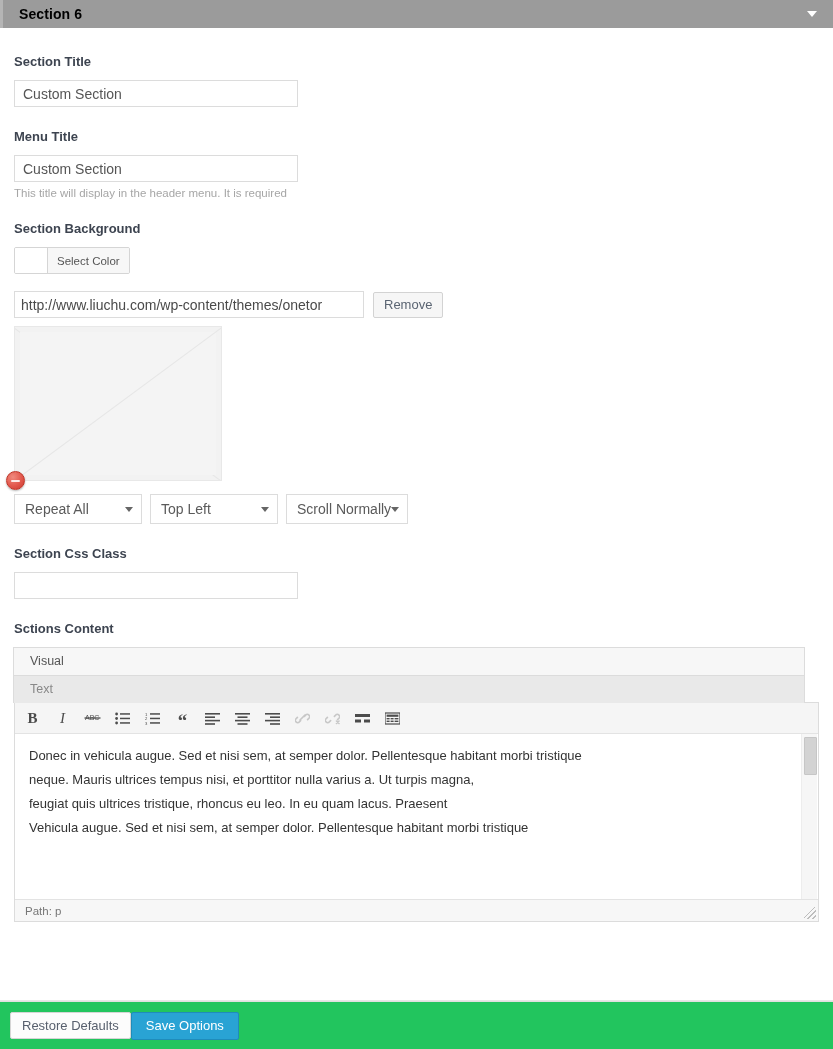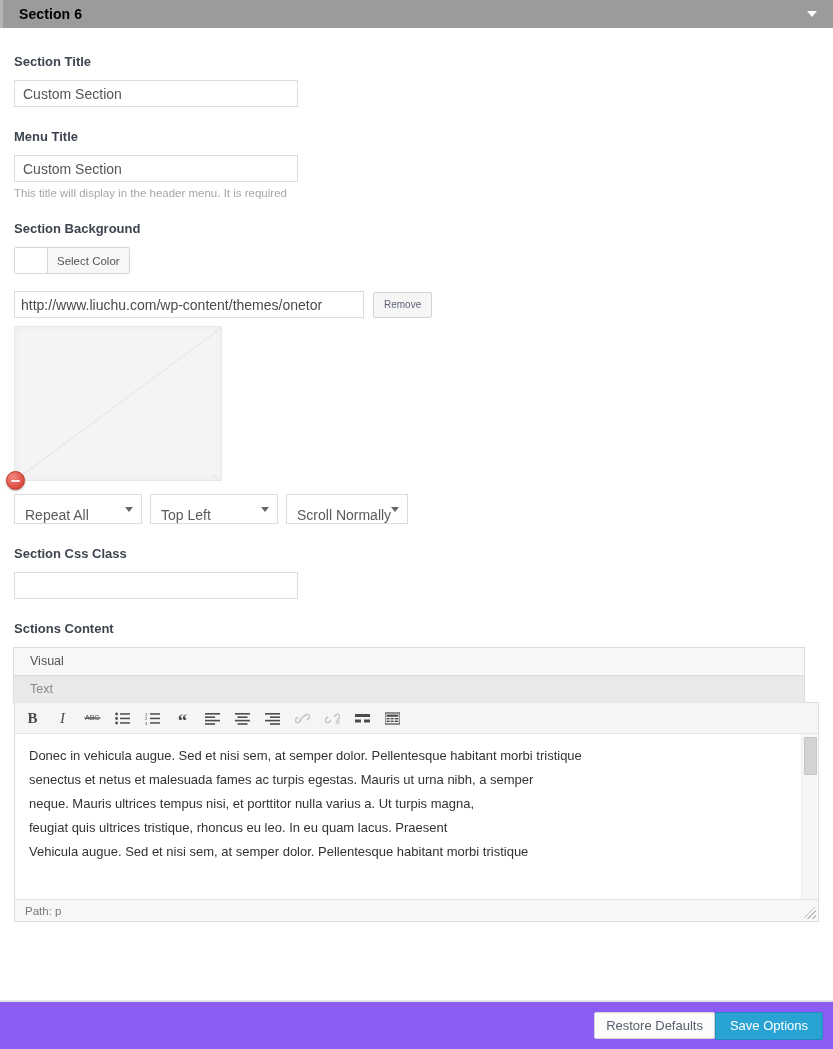--- a/index.html
+++ b/index.html
@@ -120,21 +120,21 @@
     color: #4a4a4a;
     font-family: "Liberation Sans", sans-serif;
     font-size: 14px;
     padding: 2px 6px;
     outline: none;
   }
   .btn-secondary {
     margin-left: 9px;
     height: 26px;
     padding: 0 10px;
-    font-size: 10px;
+    font-size: 13px;
     color: #5a6472;
     background: #f6f6f6;
     border: 1px solid #d3d3d3;
     border-radius: 2px;
     font-family: "Liberation Sans", sans-serif;
     cursor: pointer;
     line-height: 24px;
   }
 
   
@@ -197,21 +197,21 @@
     gap: 8px;
     margin-top: 13px;
   }
   .sel {
     position: relative;
     height: 30px;
     box-sizing: border-box;
     border: 1px solid #dcdcdc;
     background: #fff;
     display: flex;
-    align-items: flex-end;
+    align-items: center;
     padding: 0 26px 0 10px;
     font-size: 14px;
     color: #5a5a5a;
     overflow: hidden;
     white-space: nowrap;
   }
   .sel.w1 { width: 128px; }
   .sel.w2 { width: 128px; }
   .sel.w3 { width: 122px; }
   .sel .caret {
@@ -329,25 +329,25 @@
     background:
       linear-gradient(135deg, transparent 0 42%, #bdbdbd 42% 50%, transparent 50% 62%, #bdbdbd 62% 70%, transparent 70% 82%, #bdbdbd 82% 90%, transparent 90%);
     cursor: nwse-resize;
   }
 
   
   .footer {
     position: absolute;
     left: 0; right: 0; bottom: 0;
     height: 48px;
-    background: #8b5cf6;
+    background: #22c55e;
     border-top: 1px solid #e0e0e0;
     display: flex;
     align-items: center;
-    justify-content: flex-end;
+    justify-content: flex-start;
     padding: 0 10px;
     box-sizing: border-box;
   }
   .btn-restore {
     height: 27px;
     padding: 0 11px;
     font-size: 13px;
     color: #58606e;
     background: #fcfcfc;
     border: 1px solid #d5d5d5;
@@ -538,21 +538,20 @@
                 <rect x="9.6" y="6" width="3.8" height="1.4" fill="#4c4c4c"></rect>
               <rect x="1.6" y="8.6" width="3" height="1.4" fill="#4c4c4c"></rect>
                 <rect x="5.6" y="8.6" width="3" height="1.4" fill="#4c4c4c"></rect>
                 <rect x="9.6" y="8.6" width="3.8" height="1.4" fill="#4c4c4c"></rect>
             </svg>
           </div>
         </div>
 
         <div class="editor-body">
           <p>Donec in vehicula augue. Sed et nisi sem, at semper dolor. Pellentesque habitant morbi tristique</p>
-          <p>senectus et netus et malesuada fames ac turpis egestas. Mauris ut urna nibh, a semper</p>
           <p>neque. Mauris ultrices tempus nisi, et porttitor nulla varius a. Ut turpis magna,</p>
           <p>feugiat quis ultrices tristique, rhoncus eu leo. In eu quam lacus. Praesent</p>
           <p>Vehicula augue. Sed et nisi sem, at semper dolor. Pellentesque habitant morbi tristique</p>
         </div>
 
         <div class="ed-scrollbar">
           <div class="ed-thumb"></div>
         </div>
 
         <div class="editor-status">

